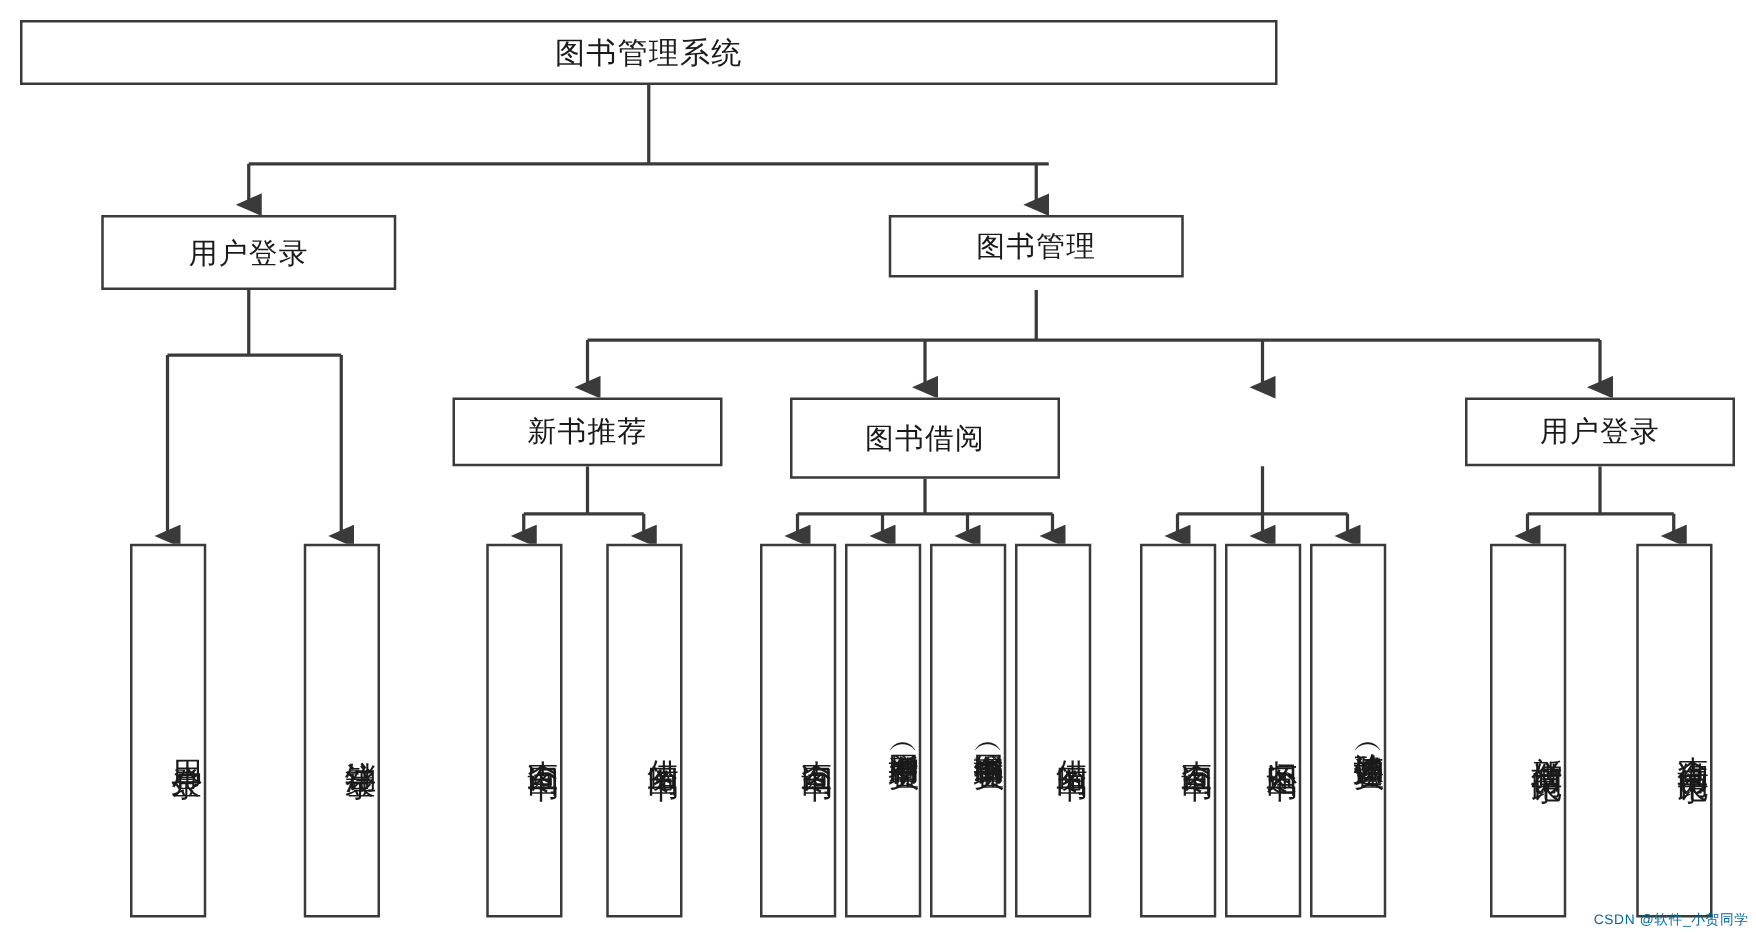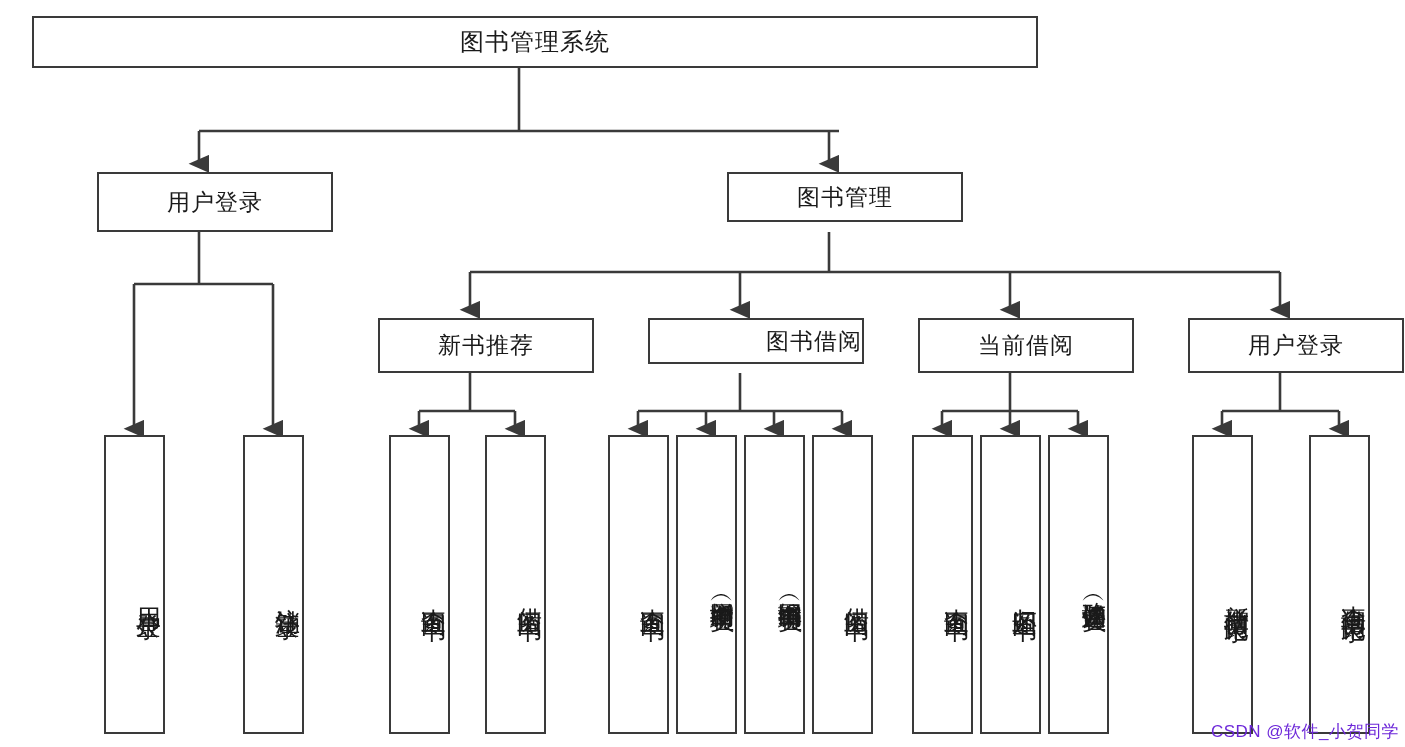--- a/index.html
+++ b/index.html
@@ -30,21 +30,20 @@
     background: #ffffff;
     display: flex;
     align-items: center;
     justify-content: center;
     color: #1a1a1a;
   }
   .node-h {
     font-size: 23px;
     letter-spacing: 1px;
     white-space: nowrap;
-    margin-left: 16px;
   }
   .node-root {
     font-size: 24px;
   }
   .node-v {
     writing-mode: vertical-rl;
     text-orientation: upright;
     font-size: 25px;
     line-height: 1.12;
     letter-spacing: 3px;
@@ -58,22 +57,22 @@
     font-size: 24px;
     letter-spacing: 1px;
   }
   .node-v .vtext {
     display: block;
   }
   #watermark {
     position: absolute;
     right: 6px;
     bottom: 4px;
-    font-size: 17px;
-    color: #6d28d9;
+    font-size: 11px;
+    color: #0369a1;
     letter-spacing: 0.5px;
     white-space: nowrap;
     font-family: "Liberation Sans", "DejaVu Sans", sans-serif;
   }
 </style>
 </head>
 <body>
 
 <div id="canvas">
 
@@ -136,27 +135,24 @@
   </div>
 
   <div class="node node-h" style="left:711px; top:172px; width:236px; height:50px;">
     <span>图书管理</span>
   </div>
 
   <div class="node node-h" style="left:362px; top:318px; width:216px; height:55px;">
     <span>新书推荐</span>
   </div>
 
-  <div class="node node-h" style="left:632px; top:318px; width:216px; height:46px;justify-content:flex-end;">
+  <div class="node node-h" style="left:632px; top:318px; width:216px; height:65px;">
     <span>图书借阅</span>
   </div>
 
-  <div class="node node-h" style="left:902px; top:318px; width:216px; height:55px;">
-    <span>当前借阅</span>
-  </div>
 
   <div class="node node-h" style="left:1172px; top:318px; width:216px; height:55px;">
     <span>用户登录</span>
   </div>
 
   <div class="node node-v" style="left:104px; top:435px; width:61px; height:299px;">
     <span class="vtext">用户登录</span>
   </div>
 
   <div class="node node-v" style="left:243px; top:435px; width:61px; height:299px;">

